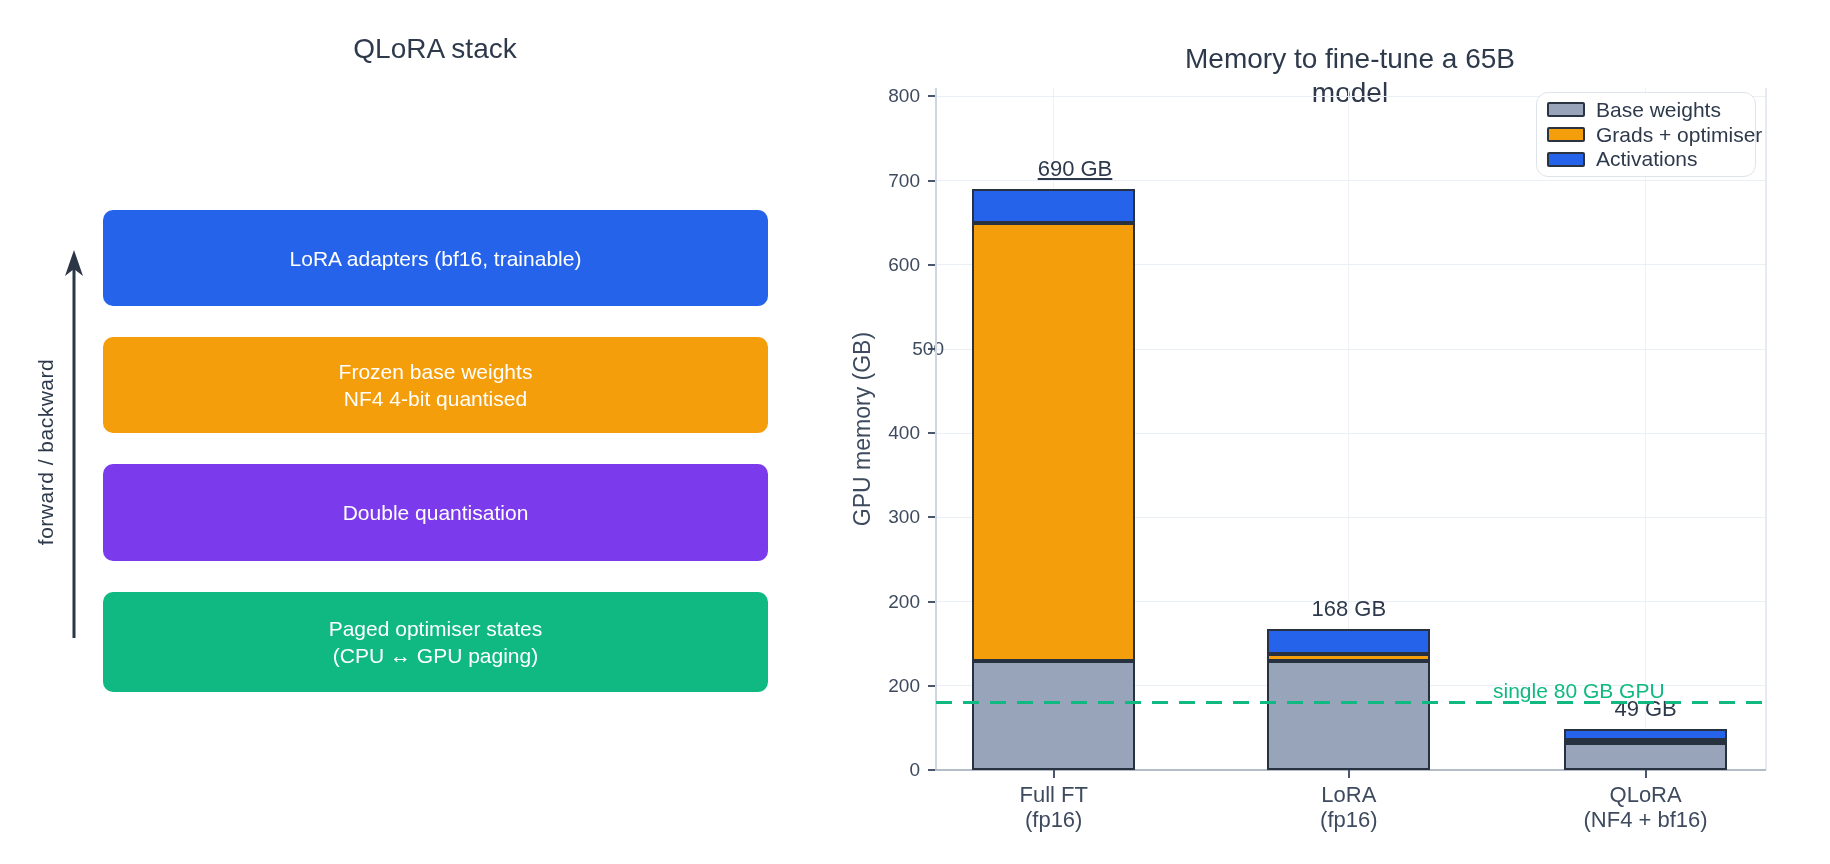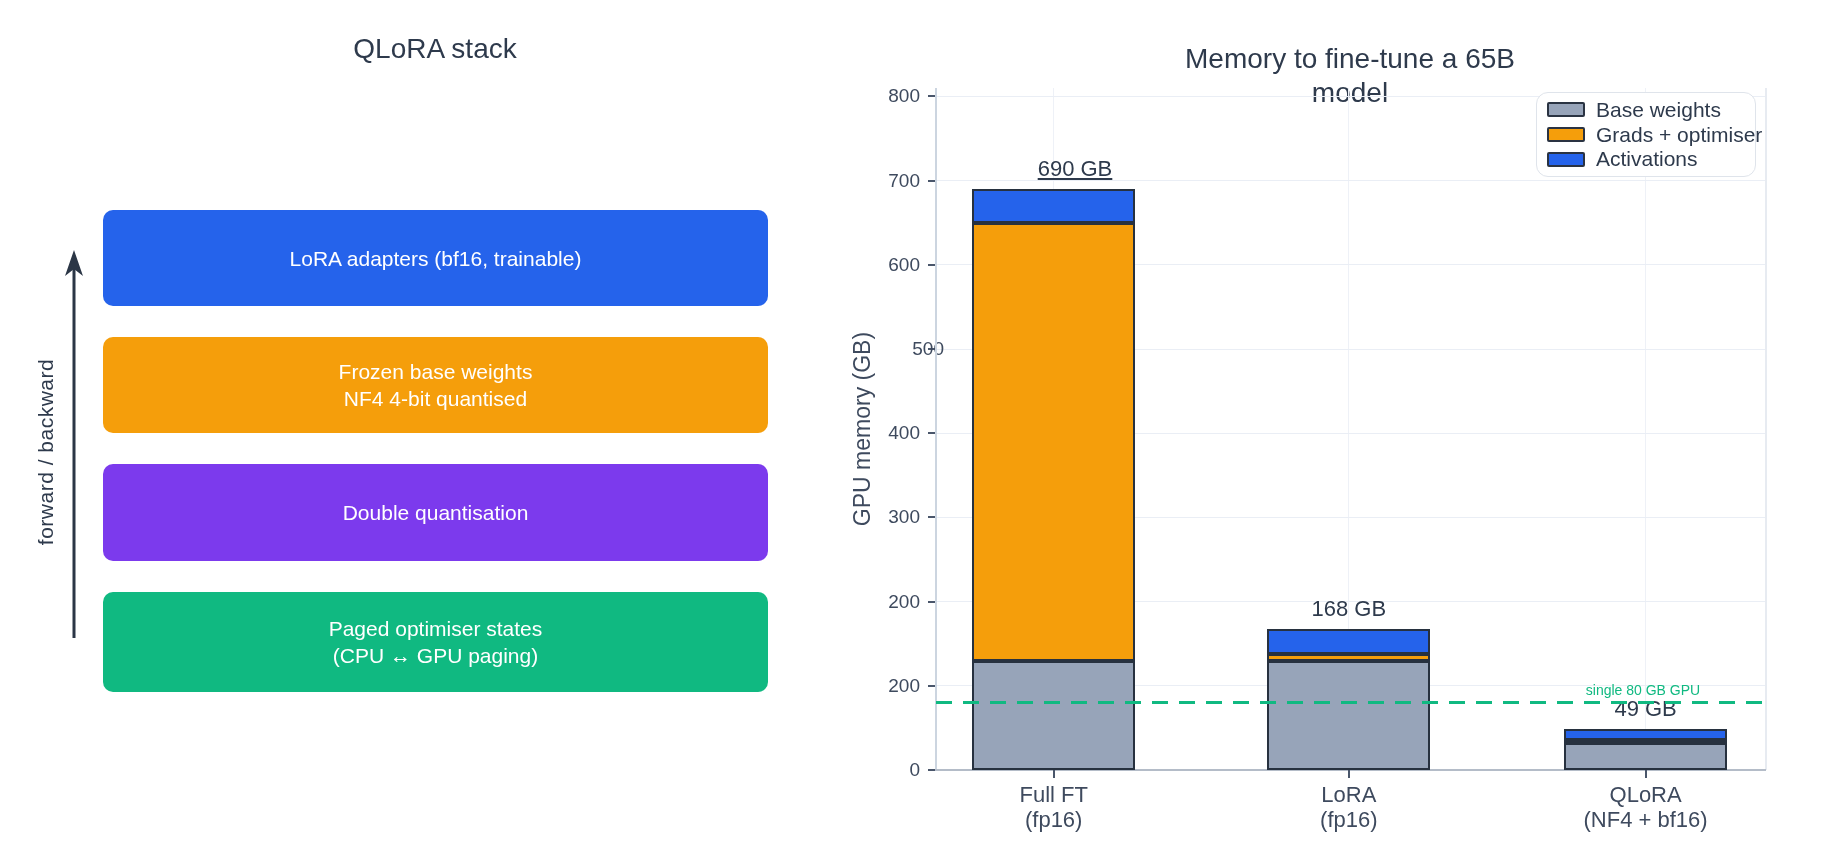--- a/index.html
+++ b/index.html
@@ -48,21 +48,21 @@
   .xtick-mark { background: #4a566b; width: 2px; height: 8px; }
   .xtick-label {
     width: 240px; text-align: center; font-size: 22px; line-height: 25px; color: #3e4a5e;
   }
   .bar-seg { box-sizing: border-box; border: 2px solid #27313f; }
   .bar-total {
     width: 160px; text-align: center; font-size: 22px; line-height: 24px; color: #2e3a4c;
   }
   .ref-line { height: 3px; }
   .ref-label {
-    width: 300px; text-align: center; font-size: 14px; line-height: 23px;
+    width: 300px; text-align: left; font-size: 21px; line-height: 23px;
   }
   .legend {
     box-sizing: border-box; background: #ffffff; border: 1.5px solid #dfe4eb;
     border-radius: 12px; display: flex; flex-direction: column;
     justify-content: space-evenly; padding: 4px 10px;
   }
   .legend-row { display: flex; align-items: center; }
   .legend-swatch {
     width: 38px; height: 15px; box-sizing: border-box;
     border: 2px solid #2a3342; border-radius: 2px; flex: 0 0 auto;

